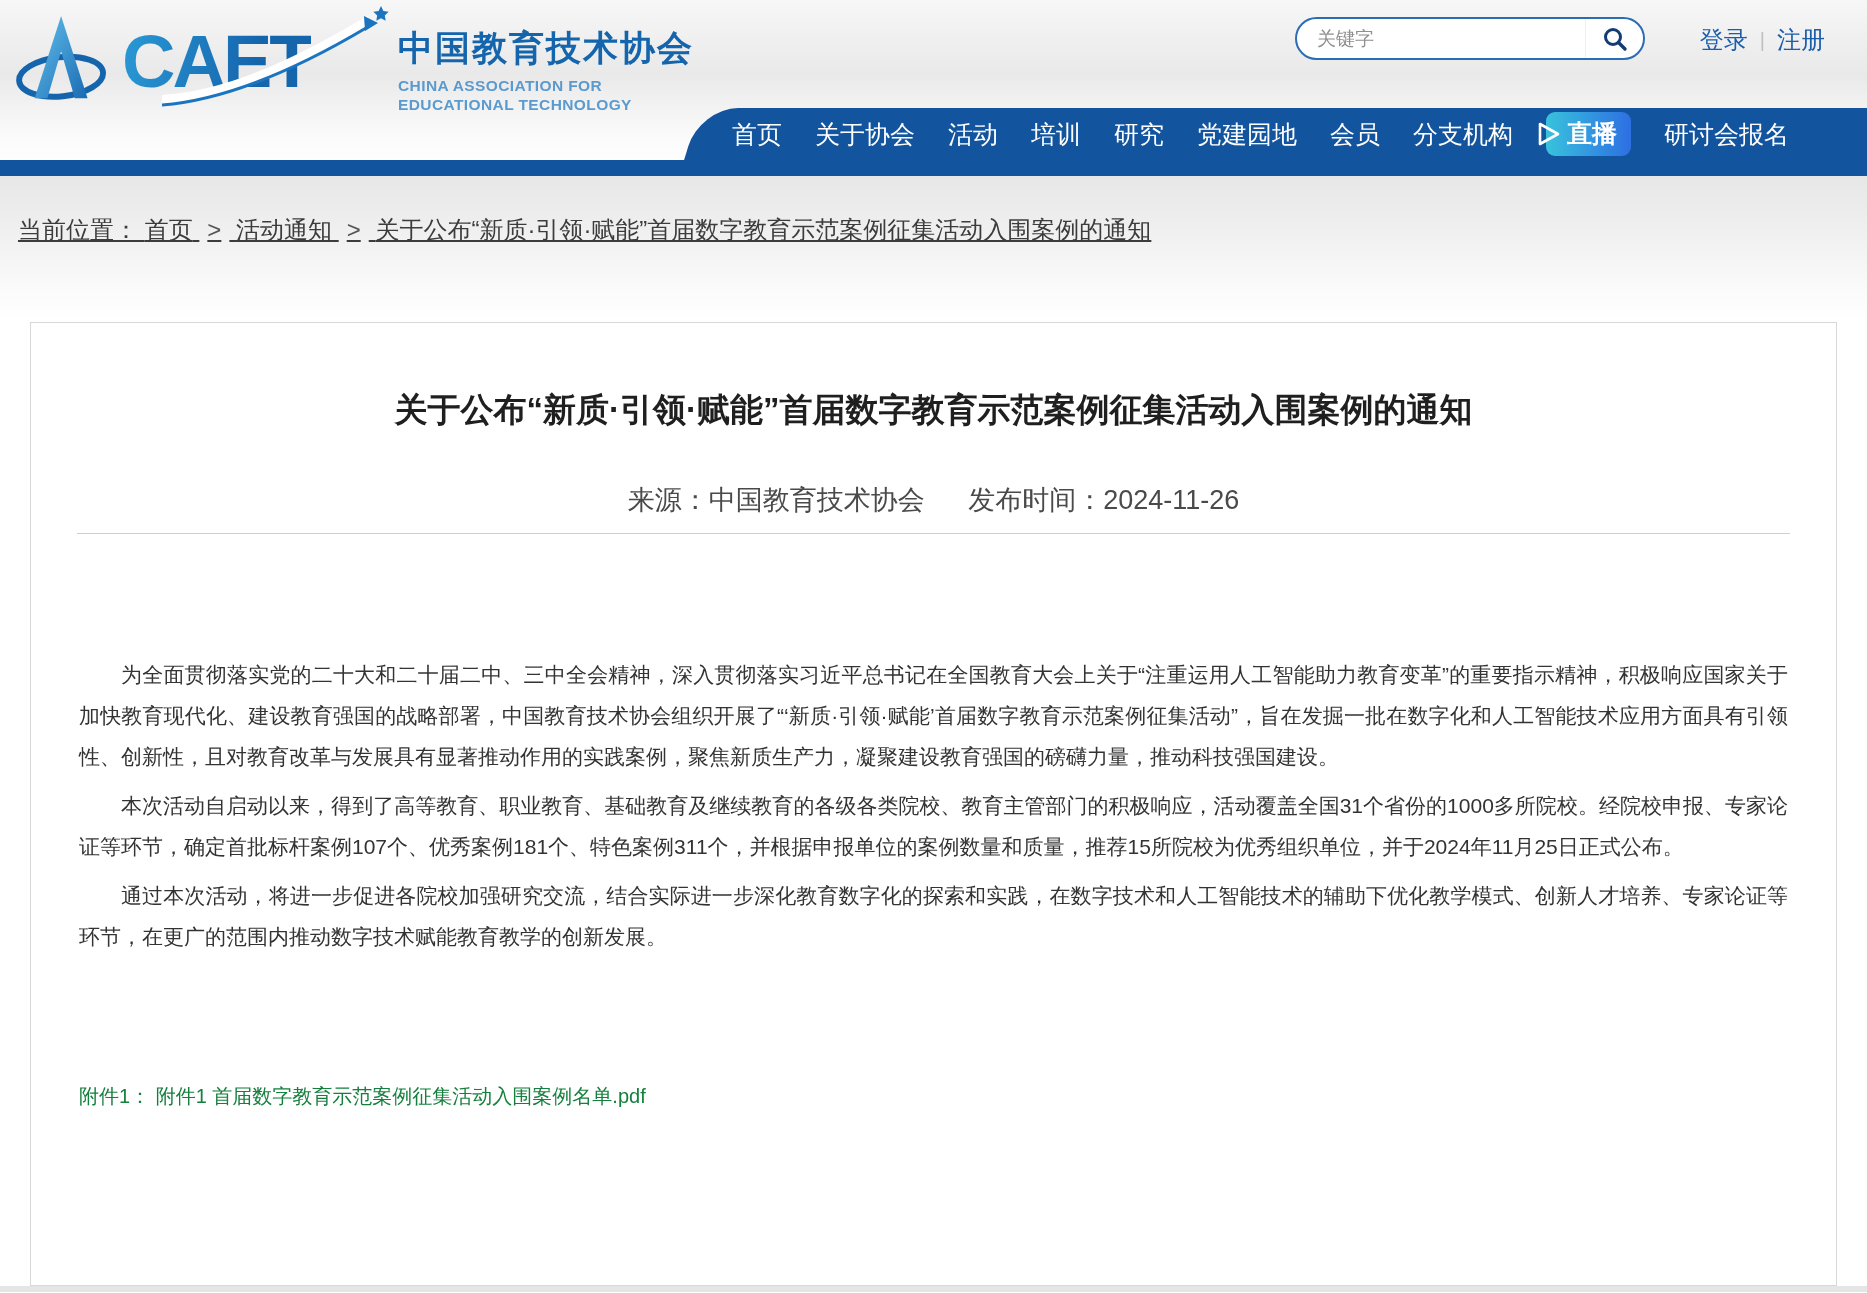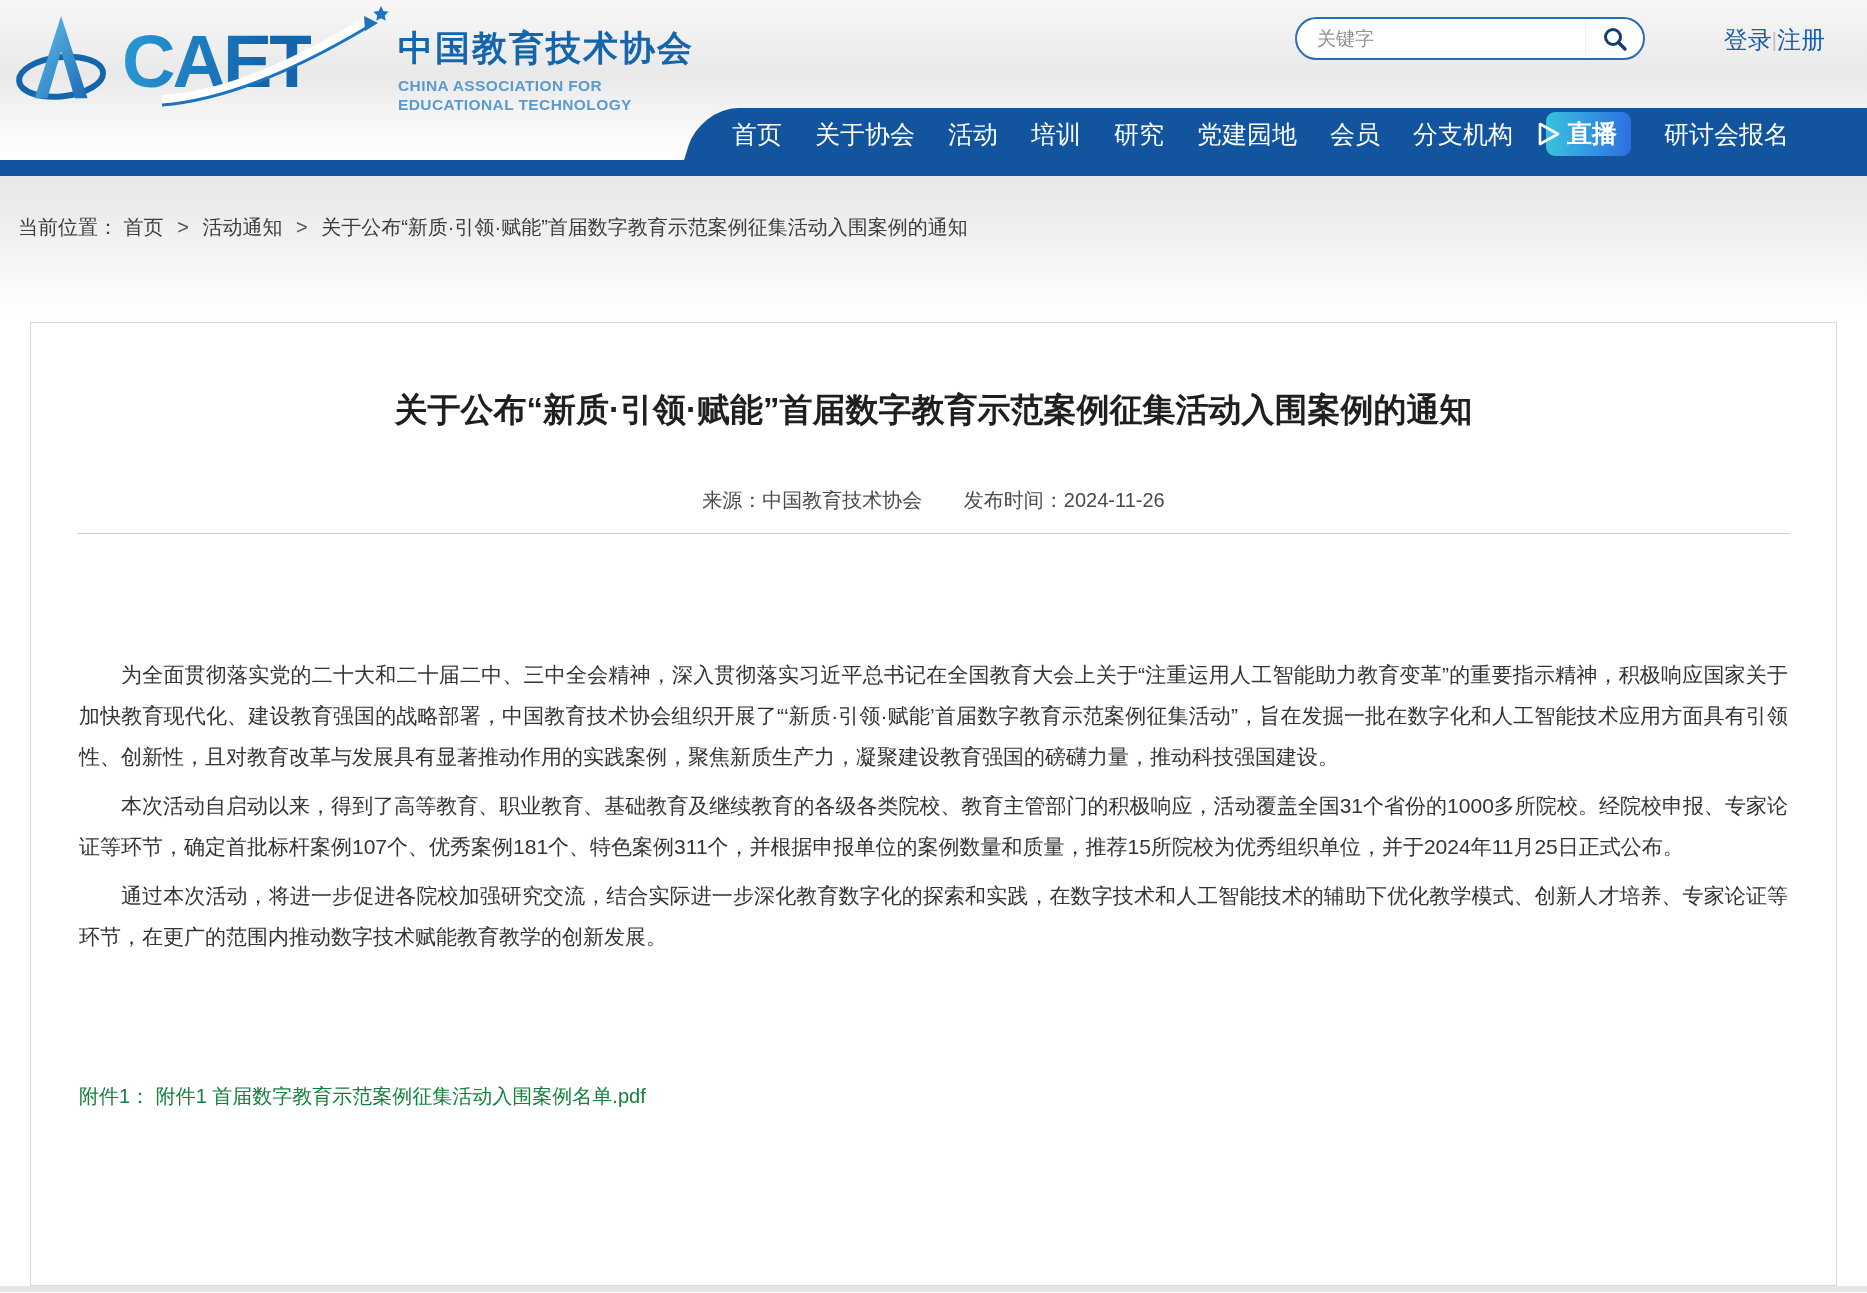--- a/index.html
+++ b/index.html
@@ -28,21 +28,21 @@
   .search { position:absolute; top:17px; right:222px; width:350px; height:43px;
     background:#ffffff; border:2px solid #2a6db5; border-radius:22px;
     display:flex; align-items:center; overflow:hidden; }
   .search input { flex:1; height:100%; border:none; outline:none; background:transparent;
     padding:0 10px 0 20px; font-size:19px; color:#333;
     font-family:"Liberation Sans","DejaVu Sans",sans-serif; }
   .search input::placeholder { color:#8f8f8f; }
   .search-btn { width:58px; height:100%; border:none; background:transparent; cursor:pointer;
     display:flex; align-items:center; justify-content:center; border-left:1px solid #f0f0f0; }
 
-  .auth { position:absolute; top:24px; right:42px; display:flex; align-items:center; 
+  .auth { position:absolute; top:24px; right:42px; display:flex; align-items:center; gap:12px;
     font-size:24px; color:#1a5dab; }
   .auth a { color:#1a5dab; text-decoration:none; cursor:pointer; }
   .auth .sep { color:#bfbfbf; font-size:20px; }
 
   .nav-underline { position:absolute; left:0; right:0; bottom:0; height:16px; background:#12549e; }
 
   .navbar { position:absolute; top:108px; bottom:0; left:700px; right:-90px;
     background:#12549e; border-top-left-radius:38px;
     transform:skewX(-17deg); transform-origin:top left; }
   .navbar-inner { height:100%; transform:skewX(17deg); transform-origin:top left;
@@ -50,29 +50,29 @@
   .navbar-inner a { color:#ffffff; font-size:25px; text-decoration:none; white-space:nowrap;
     cursor:pointer; }
   .live-btn { display:flex; align-items:center; gap:5px;
     background:linear-gradient(90deg,#38c2dd 0%,#2d6fe3 100%);
     border-radius:9px; padding:5px 14px 6px 10px; font-weight:bold; }
   .live-btn svg { margin-left:-20px; }
 
   
   .breadcrumb-band { width:100%; height:146px;
     background:linear-gradient(to bottom,#e7e7e7 0%,#efefef 35%,#fafafa 75%,#ffffff 100%); }
-  .breadcrumb { padding:38px 4px 0 18px; font-size:20px; color:#3c3c3c; }
+  .breadcrumb { padding:38px 4px 0 18px; font-size:24px; color:#3c3c3c;text-decoration:underline; }
   .breadcrumb a { color:#3c3c3c; text-decoration:none; cursor:pointer; }
   .breadcrumb .bsep { margin:0 8px; color:#555; }
 
   
   .card { margin:0 30px; height:964px; background:#ffffff; border:1px solid #d8d8d8; }
   .article-title { margin:62px 60px 0; font-size:33px; line-height:50px; font-weight:bold;
     color:#1f1f1f; text-align:center; }
-  .meta { margin-top:52px; text-align:center; font-size:20px; line-height:26px; color:#4a4a4a; }
+  .meta { margin-top:52px; text-align:center; font-size:27px; line-height:26px; color:#4a4a4a; }
   .meta .meta-pub { margin-left:36px; }
   .divider { margin:20px 46px 0; border-top:1px solid #cfcfcf; }
   .body { margin:120px 48px 0; font-size:21px; line-height:41px; color:#333;
     text-align:justify; }
   .body p { text-indent:2em; margin-bottom:8px; }
   .attachments { margin:116px 48px 0; font-size:20px; line-height:46px; }
   .attachments a { color:#15803d; text-decoration:none; cursor:pointer; }
 
   .page-bottom { height:6px; background:#e5e5e5; }
 </style>

